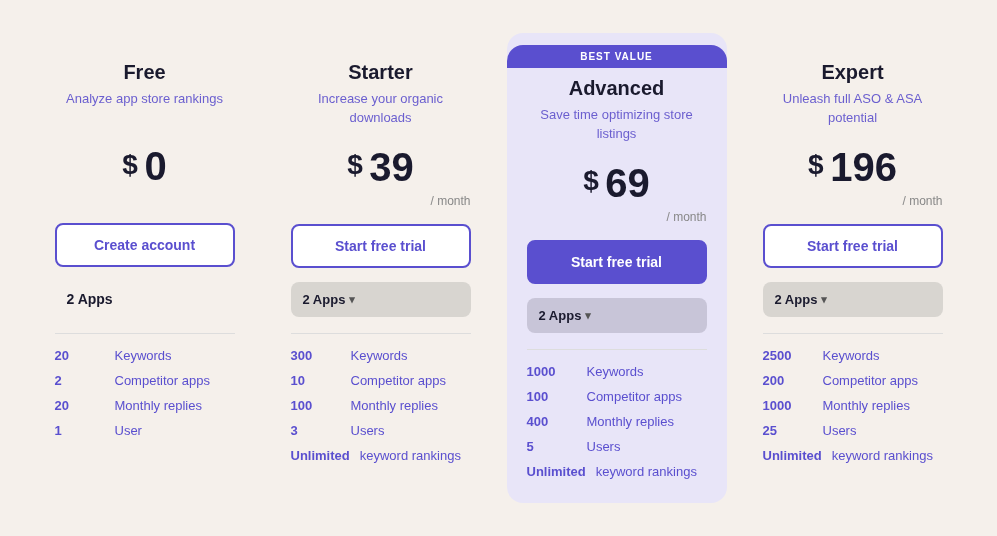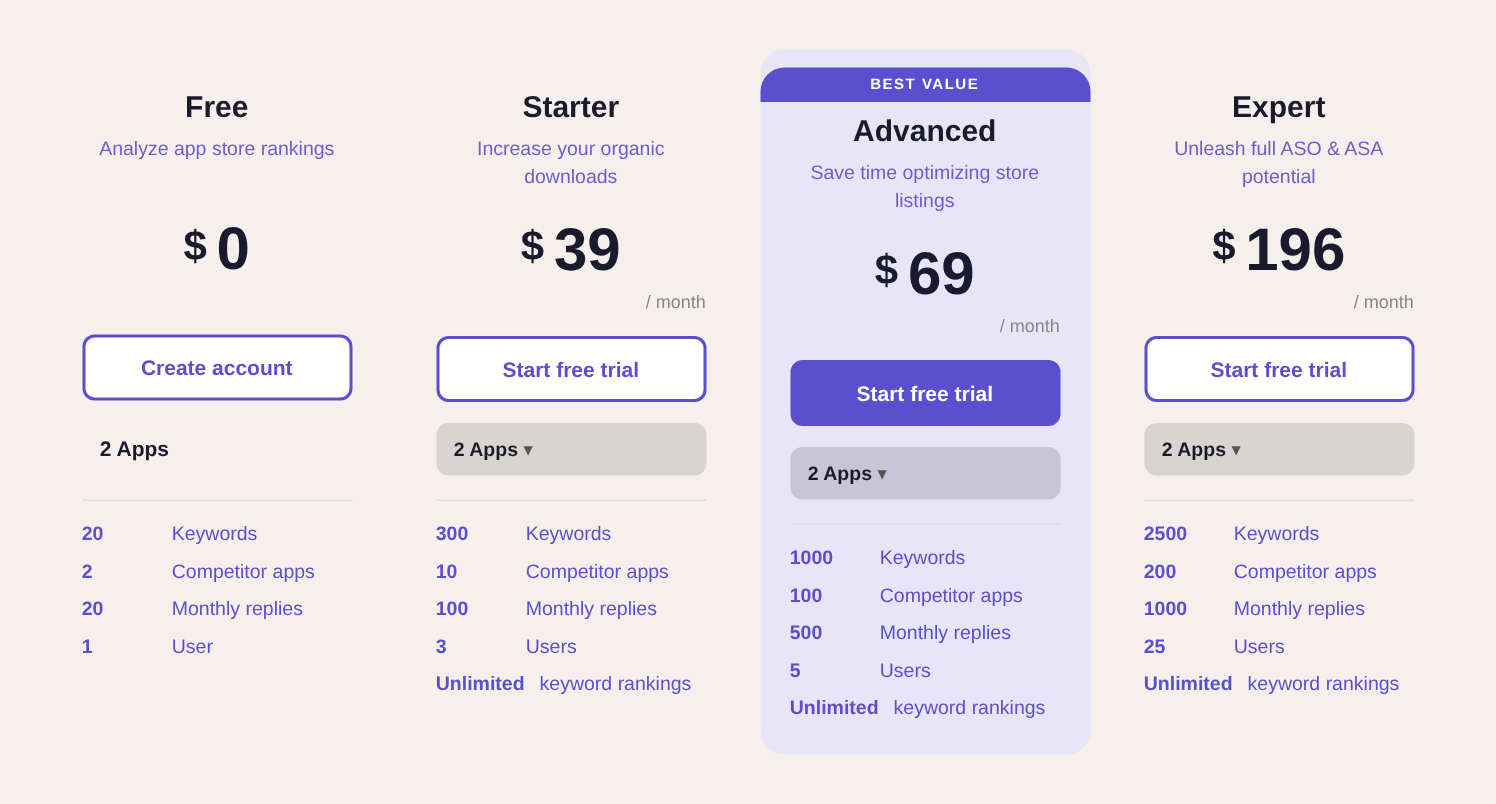--- a/index.html
+++ b/index.html
@@ -223,21 +223,21 @@
       </button><hr class="divider"><ul class="feature-list">
         <li class="feature-item">
         <span class="feature-count">1000</span>
         <span class="feature-label">Keywords</span>
       </li>
         <li class="feature-item">
         <span class="feature-count">100</span>
         <span class="feature-label">Competitor apps</span>
       </li>
         <li class="feature-item">
-        <span class="feature-count">500</span>
+        <span class="feature-count">400</span>
         <span class="feature-label">Monthly replies</span>
       </li>
         <li class="feature-item">
         <span class="feature-count">5</span>
         <span class="feature-label">Users</span>
       </li>
         <li class="feature-item">
         <span class="feature-count">Unlimited</span>
         <span class="feature-label">keyword rankings</span>
       </li>

